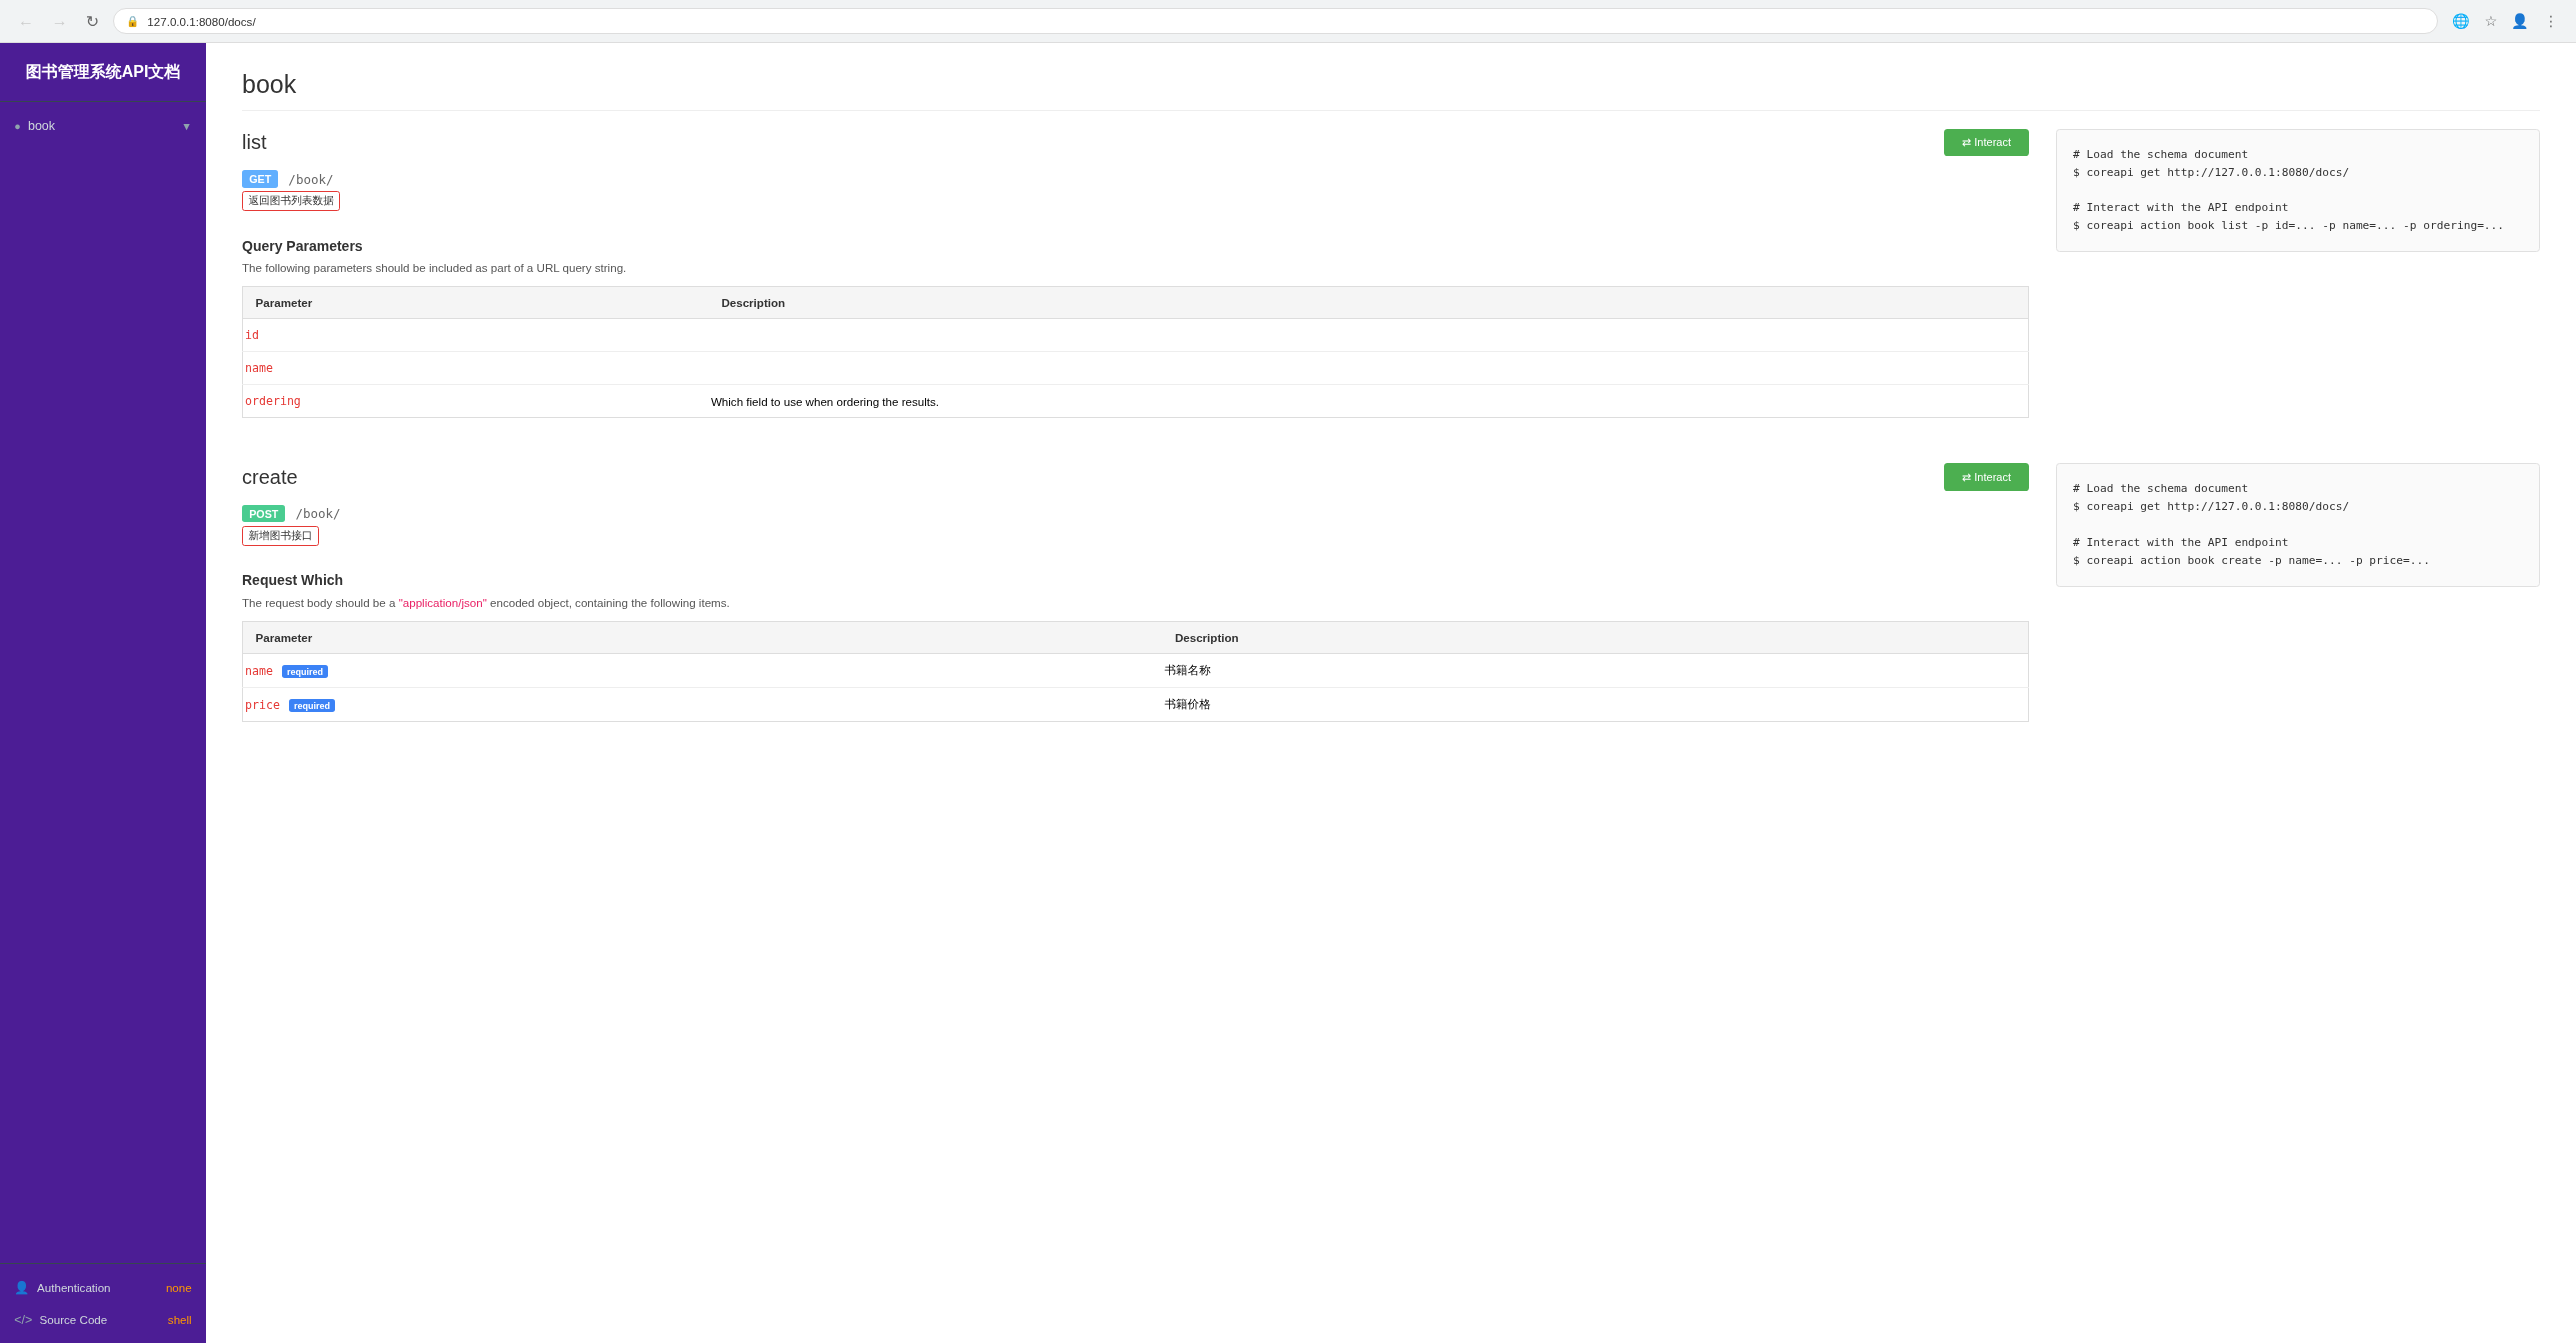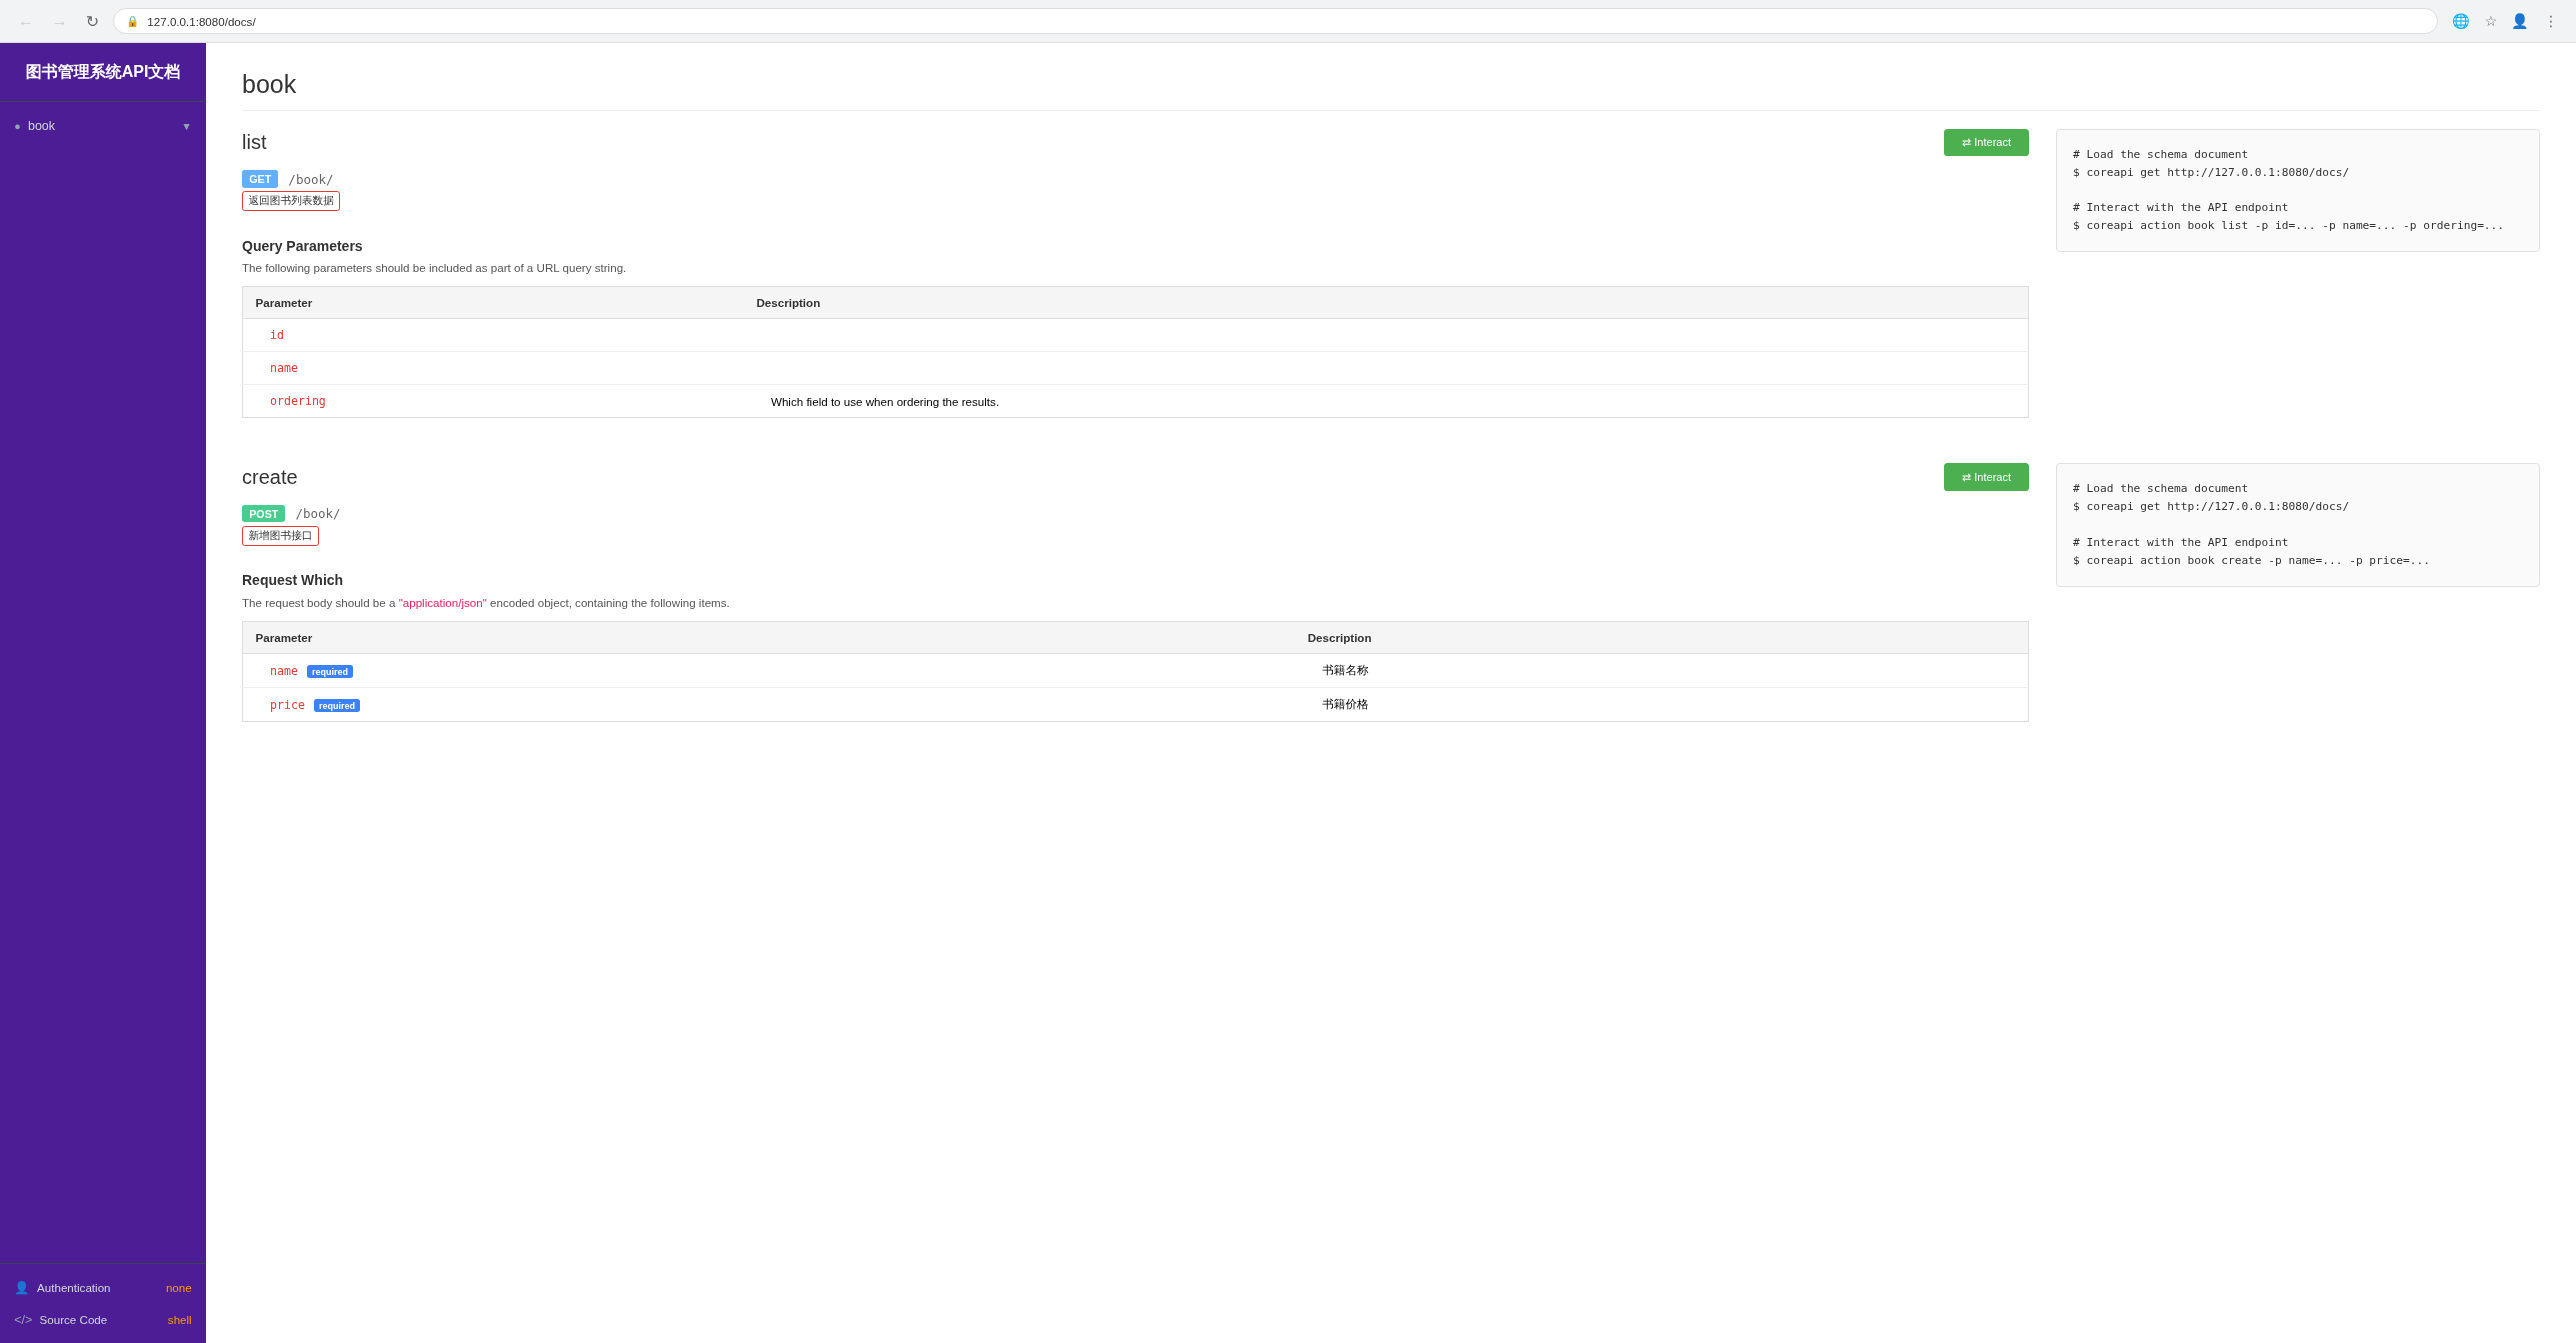--- a/index.html
+++ b/index.html
@@ -183,21 +183,21 @@
     }
     .params-table th {
       background: #f5f5f5;
       padding: 9px 12.5px;
       text-align: left;
       font-weight: 600;
       border-bottom: 0.9px solid #ddd;
       color: #333;
     }
     .params-table td {
-      padding: 9px 27px;
+      padding: 9px 2px;
       border-bottom: 0.9px solid #eee;
       vertical-align: middle;
     }
     .params-table tr:last-child td { border-bottom: none; }
     .param-name { color: #e53935; font-family: monospace; font-size: 11.6px; }
     .required-badge {
       background: #3b82f6;
       color: #fff;
       font-size: 9px;
       padding: 1.8px 5.4px;

